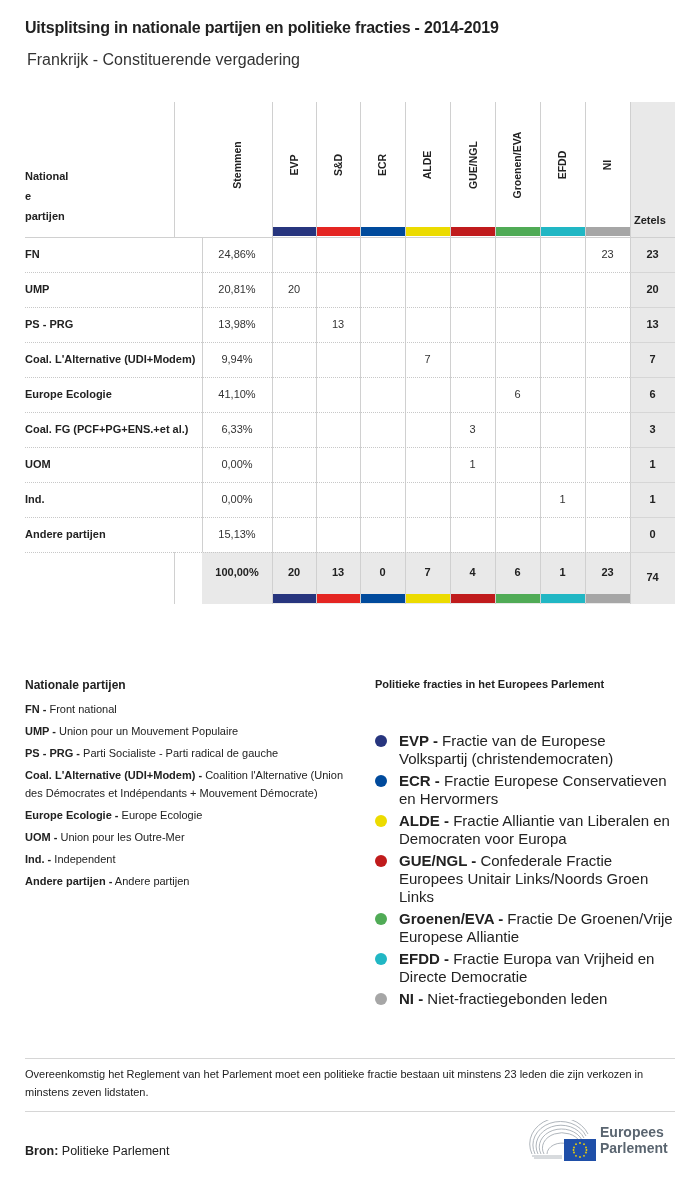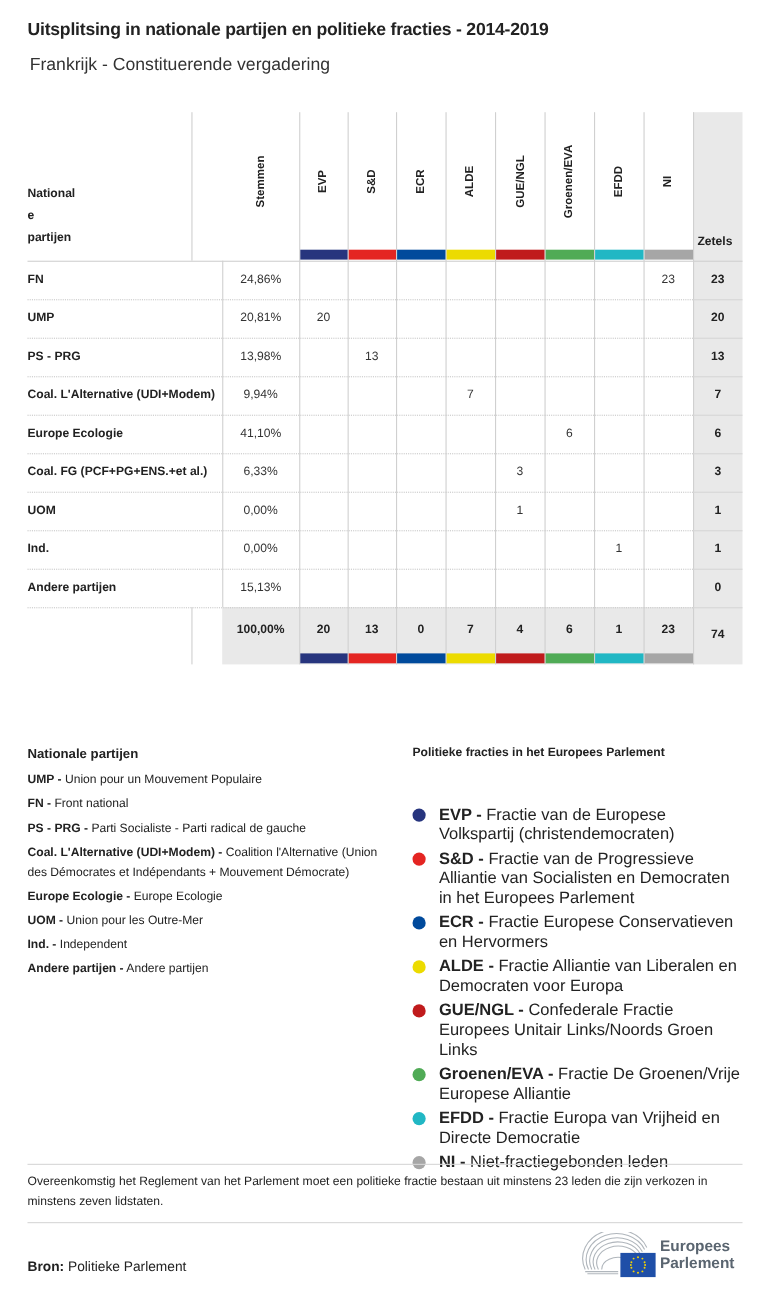--- a/index.html
+++ b/index.html
@@ -245,34 +245,33 @@
     <div class="cell bold" style="left: 405px; width: 45px; top: 566px;">7</div>
     <div class="cell bold" style="left: 450px; width: 45px; top: 566px;">4</div>
     <div class="cell bold" style="left: 495px; width: 45px; top: 566px;">6</div>
     <div class="cell bold" style="left: 540px; width: 45px; top: 566px;">1</div>
     <div class="cell bold" style="left: 585px; width: 45px; top: 566px;">23</div>
     <div class="cell bold" style="left: 630px; width: 45px; top: 571px;">74</div>
   </div>
 
 <div class="leg-head-left">Nationale partijen</div>
 <div class="leg-left" id="legLeft">
+    <div class="item"><b>FN -</b><span> Front national</span></div>
     <div class="item"><b>UMP -</b><span> Union pour un Mouvement Populaire</span></div>
-    <div class="item"><b>FN -</b><span> Front national</span></div>
     <div class="item"><b>PS - PRG -</b><span> Parti Socialiste - Parti radical de gauche</span></div>
     <div class="item"><b>Coal. L'Alternative (UDI+Modem) -</b><span> Coalition l'Alternative (Union des Démocrates et Indépendants + Mouvement Démocrate)</span></div>
     <div class="item"><b>Europe Ecologie -</b><span> Europe Ecologie</span></div>
     <div class="item"><b>UOM -</b><span> Union pour les Outre-Mer</span></div>
     <div class="item"><b>Ind. -</b><span> Independent</span></div>
     <div class="item"><b>Andere partijen -</b><span> Andere partijen</span></div>
   </div>
 
 <div class="leg-head-right">Politieke fracties in het Europees Parlement</div>
 <div class="leg-right" id="legRight">
     <div class="item"><span class="dot" style="background:#27357e"></span><b>EVP -</b><span> Fractie van de Europese Volkspartij (christendemocraten)</span></div>
-    <div class="item"><span class="dot" style="background:#e42522"></span><b>S&amp;D -</b><span> Fractie van de Progressieve Alliantie van Socialisten en Democraten in het Europees Parlement</span></div>
     <div class="item"><span class="dot" style="background:#004a9c"></span><b>ECR -</b><span> Fractie Europese Conservatieven en Hervormers</span></div>
     <div class="item"><span class="dot" style="background:#ecdb00"></span><b>ALDE -</b><span> Fractie Alliantie van Liberalen en Democraten voor Europa</span></div>
     <div class="item"><span class="dot" style="background:#c01b1c"></span><b>GUE/NGL -</b><span> Confederale Fractie Europees Unitair Links/Noords Groen Links</span></div>
     <div class="item"><span class="dot" style="background:#50ab56"></span><b>Groenen/EVA -</b><span> Fractie De Groenen/Vrije Europese Alliantie</span></div>
     <div class="item"><span class="dot" style="background:#21b7c4"></span><b>EFDD -</b><span> Fractie Europa van Vrijheid en Directe Democratie</span></div>
     <div class="item"><span class="dot" style="background:#a6a6a6"></span><b>NI -</b><span> Niet-fractiegebonden leden</span></div>
   </div>
 
 <div class="note-top"></div>
 <div class="note">Overeenkomstig het Reglement van het Parlement moet een politieke fractie bestaan uit minstens 23 leden die zijn verkozen in minstens zeven lidstaten.</div>

